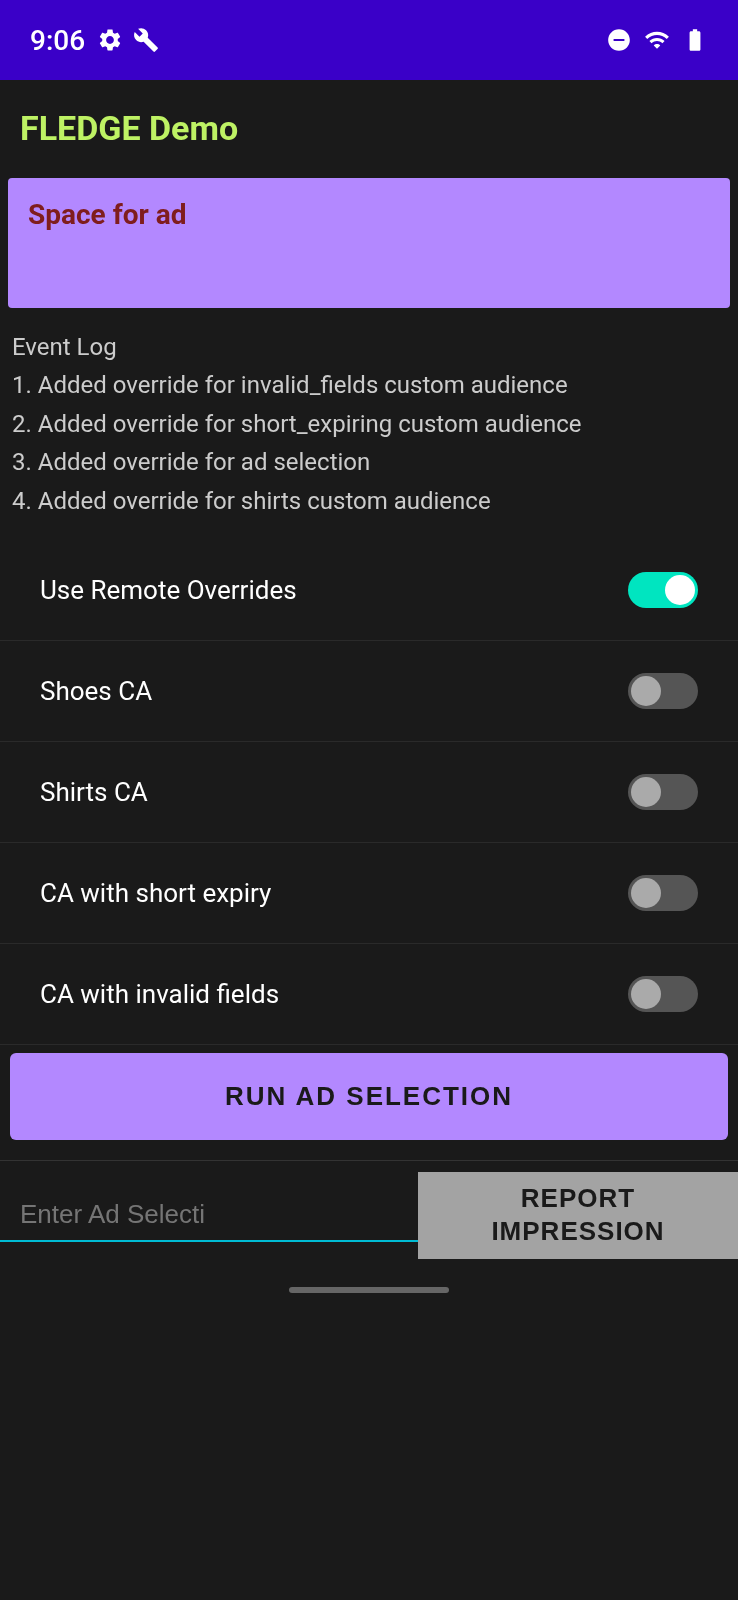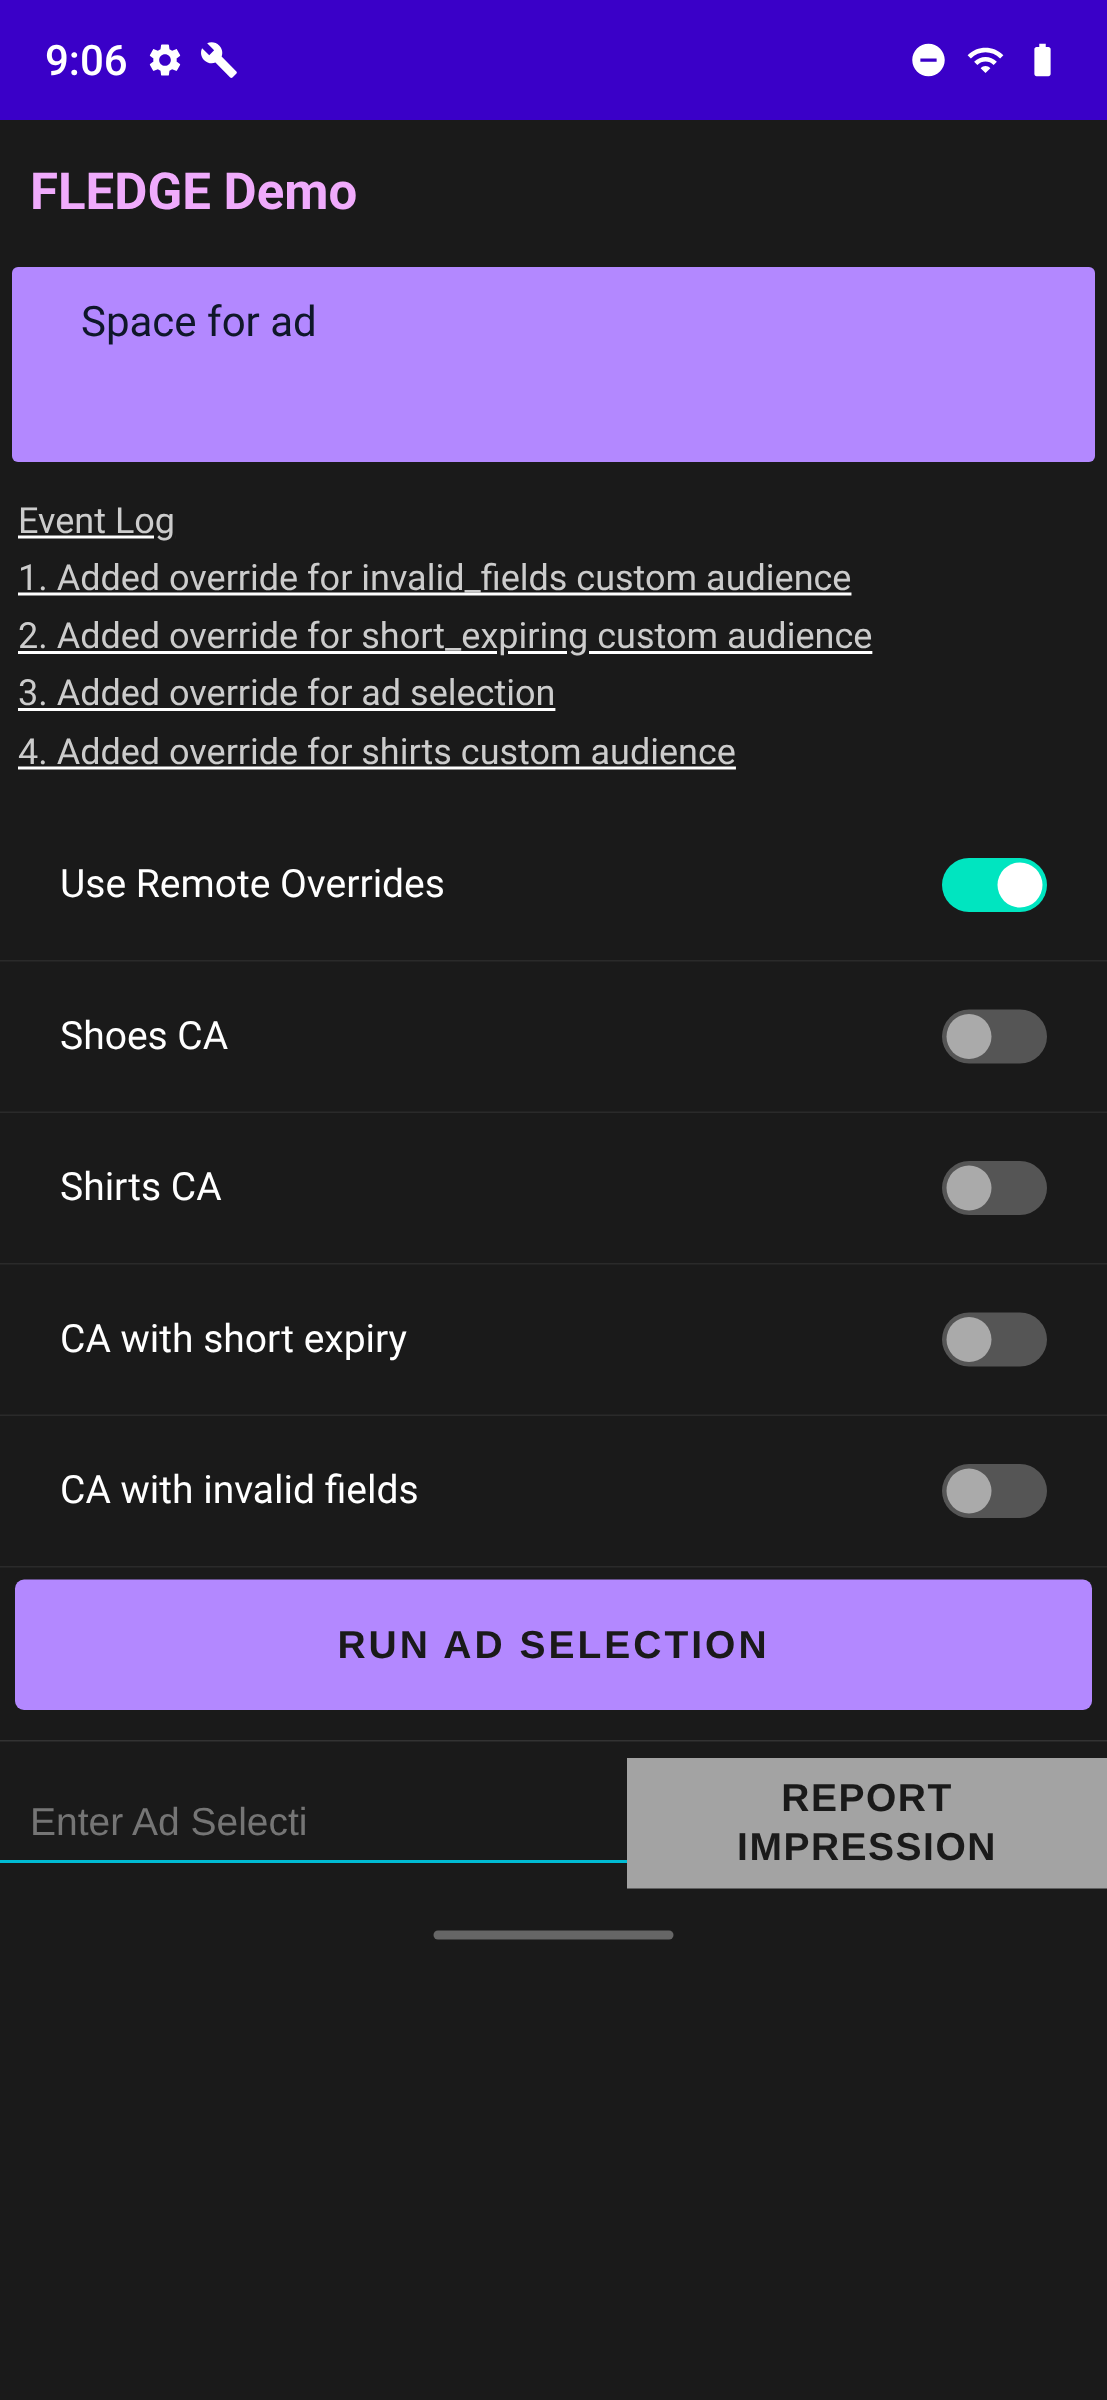--- a/index.html
+++ b/index.html
@@ -51,43 +51,41 @@
 
     
     .app-bar {
       background: #1a1a1a;
       padding: 28px 20px 20px 20px;
     }
 
     .app-title {
       font-size: 34px;
       font-weight: bold;
-      color: #f0abfc;
+      color: #bef264;
     }
 
     
     .ad-space {
       background: #b388ff;
       margin: 10px 8px 20px 8px;
       padding: 20px;
       min-height: 130px;
       border-radius: 4px;
     }
 
     .ad-space-text {
-      color: #0f172a;
+      color: #7f1d1d;
       font-size: 28px;
-      font-weight: 400;
-      margin-left: 26px;
+      font-weight: 700;
     }
 
     
     .event-log {
       padding: 0 12px 20px 12px;
-      text-decoration: underline;
     }
 
     .event-log-text {
       color: #cccccc;
       font-size: 24px;
       line-height: 1.6;
     }
 
     
     .toggle-row {

